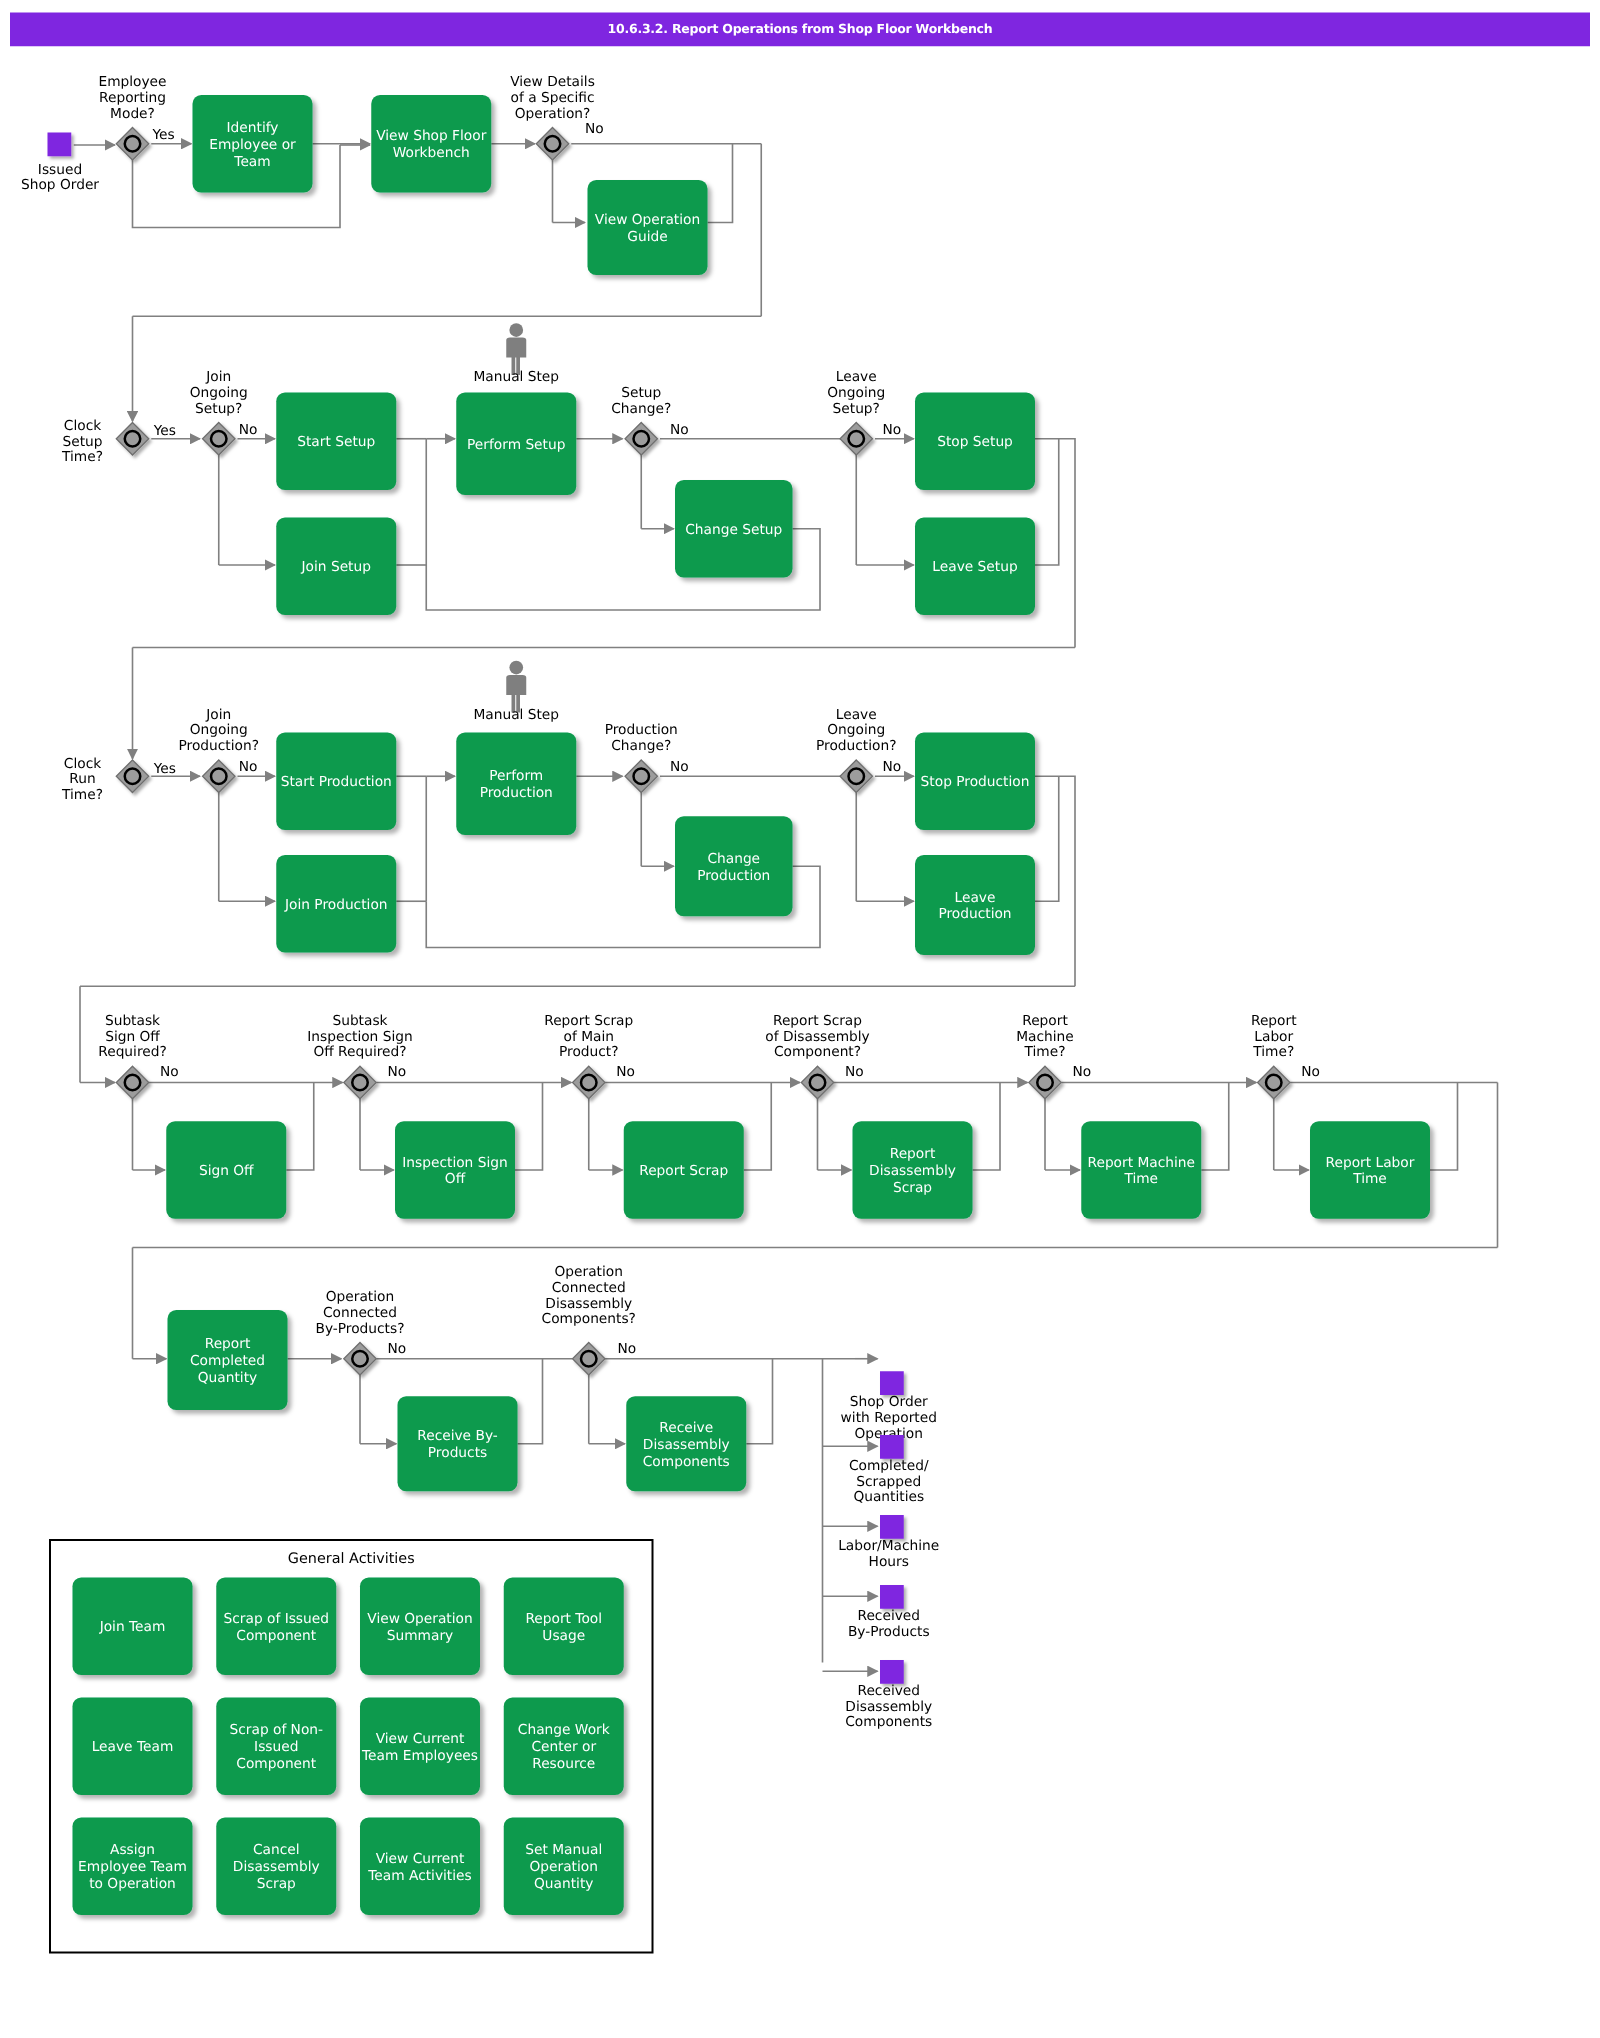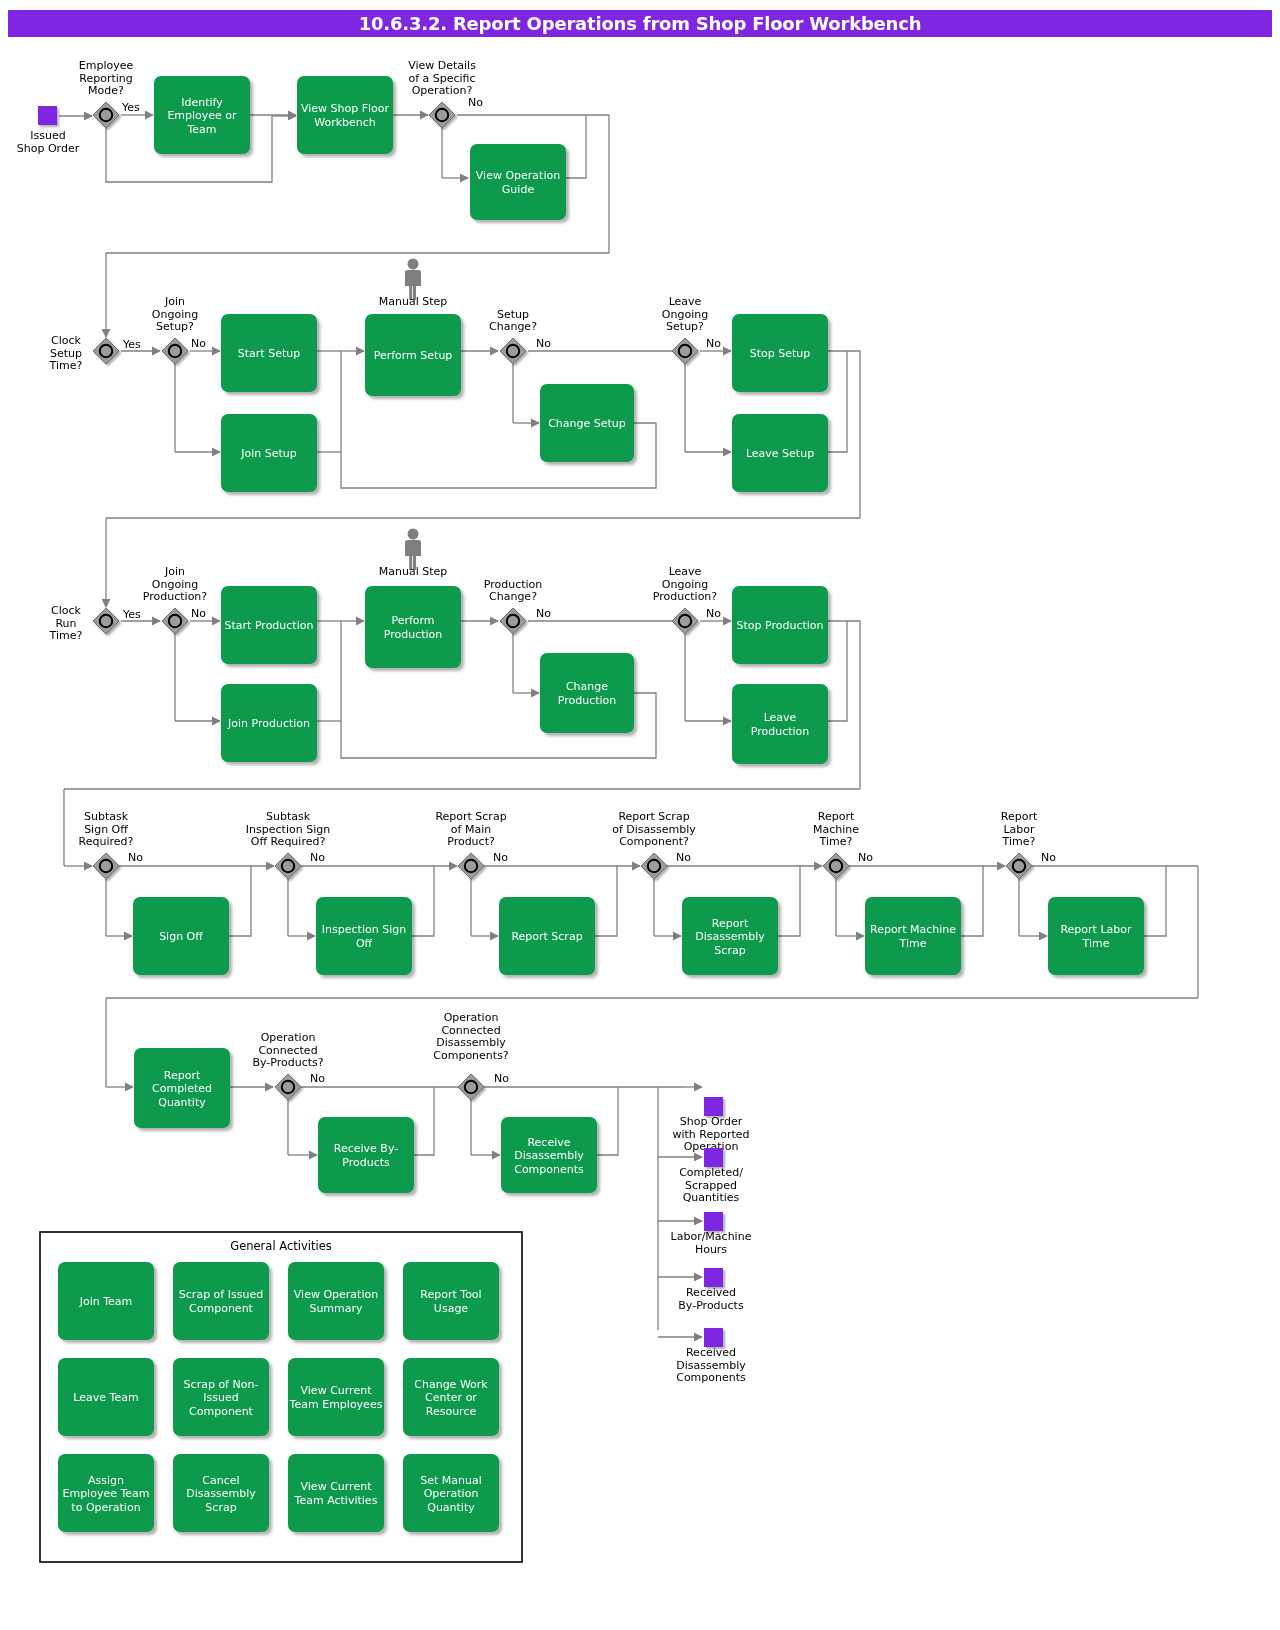--- a/index.html
+++ b/index.html
@@ -1,20 +1,20 @@
 <!DOCTYPE html>
 <html><head>
 <meta charset="utf-8">
 <style>
   html,body{margin:0;padding:0;background:#ffffff;}
   body{font-family:"DejaVu Sans","Liberation Sans",sans-serif;}
   #page{position:relative;width:1280px;height:1630px;background:#fff;overflow:hidden;}
   #titlebar{position:absolute;left:8px;top:10px;width:1264px;height:27px;
     background:#7f26e0;display:flex;align-items:center;justify-content:center;}
-  #titlebar .t{color:#ffffff;font-size:18px;font-weight:bold;letter-spacing:-0.2px;
+  #titlebar .t{color:#ffffff;font-size:10px;font-weight:bold;letter-spacing:-0.2px;
     font-family:"DejaVu Sans","Liberation Sans",sans-serif;}
   svg{position:absolute;left:0;top:0;}
   .lbl{font-family:"DejaVu Sans","Liberation Sans",sans-serif;font-size:11px;fill:#000;}
   .tasktext{font-family:"DejaVu Sans","Liberation Sans",sans-serif;font-size:11px;fill:#ffffff;}
   .grouptitle{font-family:"DejaVu Sans","Liberation Sans",sans-serif;font-size:11.5px;fill:#000;}
 </style>
 </head>
 <body>
 
 <div id="page">

